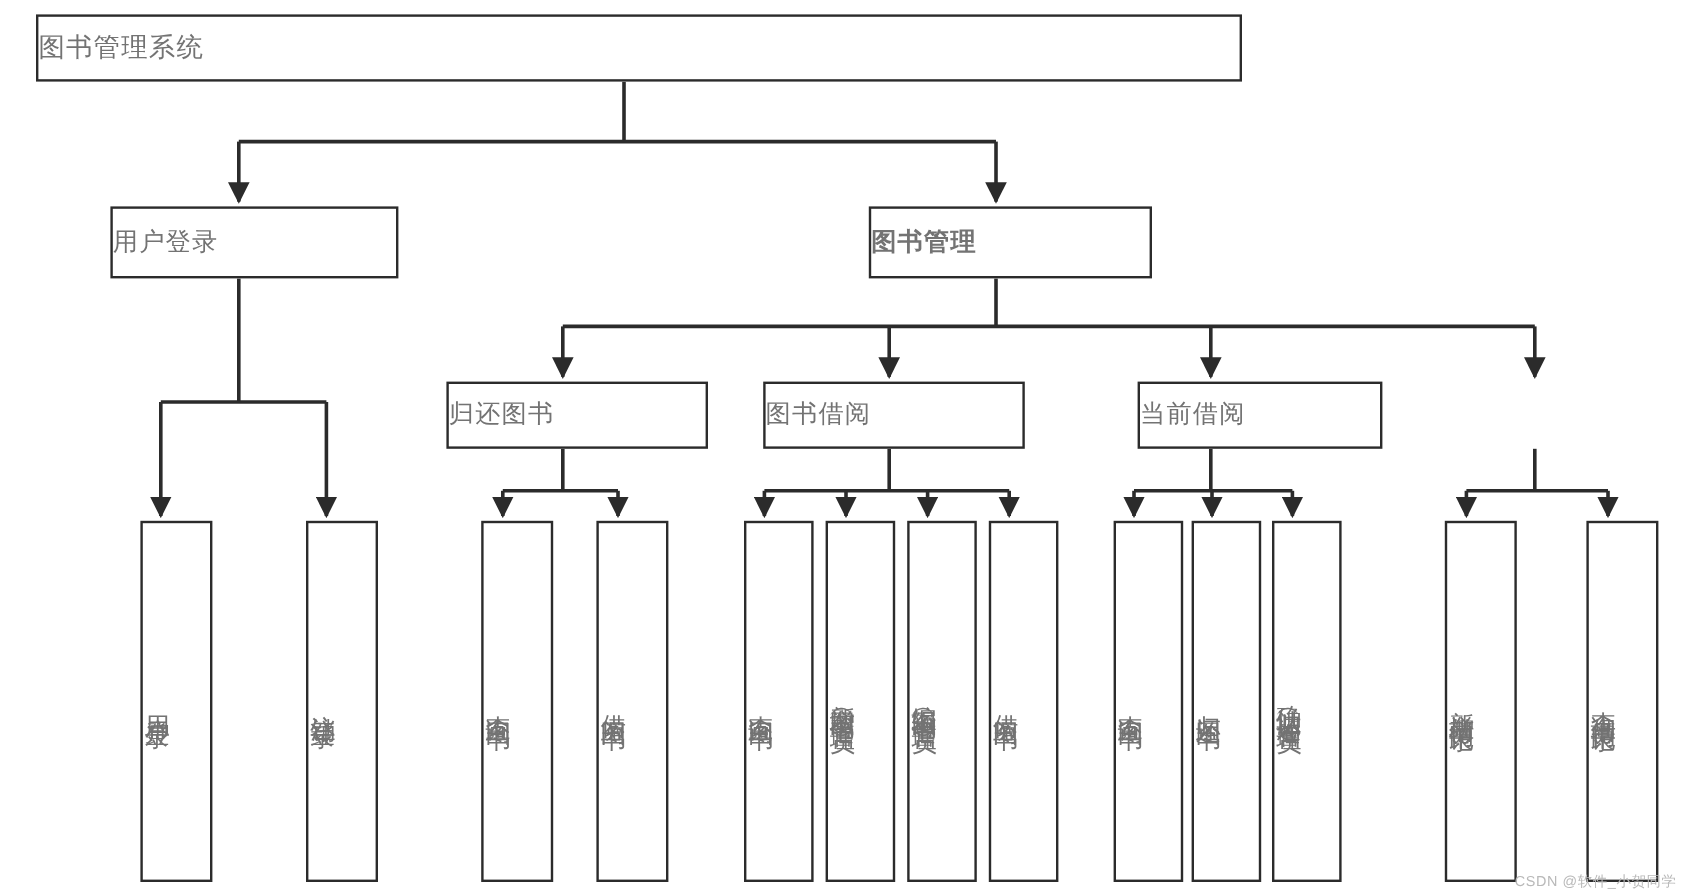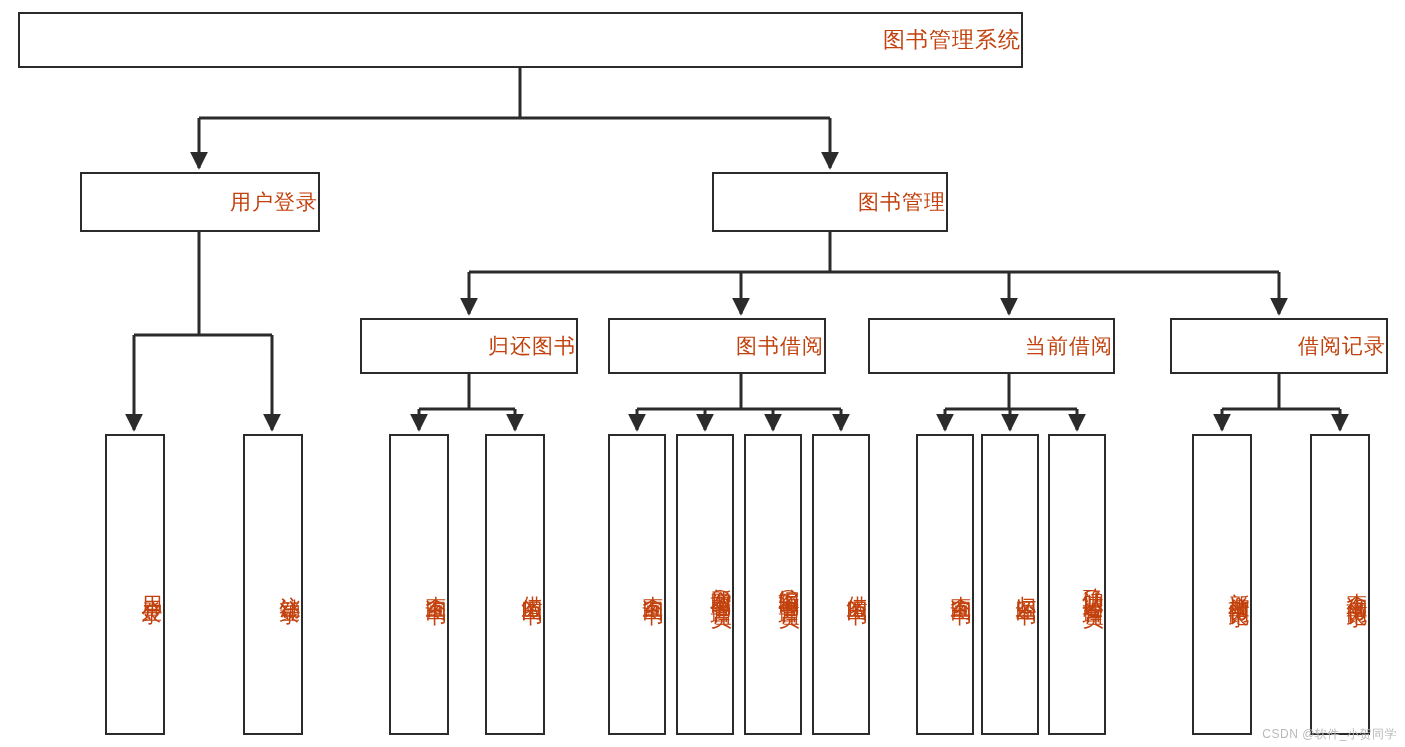--- a/index.html
+++ b/index.html
@@ -25,22 +25,23 @@
     height: 747px;
     pointer-events: none;
   }
   .node {
     position: absolute;
     box-sizing: border-box;
     border: 2px solid #2b2b2b;
     background: #ffffff;
     display: flex;
     align-items: center;
-    justify-content: flex-end;
-    color: #c2410c;
+    justify-content: flex-start;
+    color: #737373;
+    margin-left: 12px;
   }
   .node.horiz {
     font-size: 21px;
     letter-spacing: 1px;
     line-height: 1.2;
   }
   .node.vert {
     font-size: 21px;
     letter-spacing: 2px;
   }
@@ -120,35 +121,32 @@
     </g>
   </svg>
 
   <div class="node horiz root" style="left:18px; top:12px; width:1005px; height:56px;">
     <span>图书管理系统</span>
   </div>
 
   <div class="node horiz" style="left:80px; top:172px; width:240px; height:60px;">
     <span>用户登录</span>
   </div>
-  <div class="node horiz" style="left:712px; top:172px; width:236px; height:60px;">
+  <div class="node horiz" style="left:712px; top:172px; width:236px; height:60px;font-weight:bold;">
     <span>图书管理</span>
   </div>
 
   <div class="node horiz" style="left:360px; top:318px; width:218px; height:56px;">
     <span>归还图书</span>
   </div>
-  <div class="node horiz" style="left:608px; top:318px; width:218px; height:56px;padding-left:40px;">
+  <div class="node horiz" style="left:624px; top:318px; width:218px; height:56px;">
     <span>图书借阅</span>
   </div>
-  <div class="node horiz" style="left:868px; top:318px; width:247px; height:56px;">
+  <div class="node horiz" style="left:936px; top:318px; width:204px; height:56px;">
     <span>当前借阅</span>
-  </div>
-  <div class="node horiz" style="left:1170px; top:318px; width:218px; height:56px;">
-    <span>借阅记录</span>
   </div>
 
   <div class="node vert" style="left:105px; top:434px; width:60px; height:301px;">
     <span class="vtext">用户登录</span>
   </div>
   <div class="node vert" style="left:243px; top:434px; width:60px; height:301px;">
     <span class="vtext">注销登录</span>
   </div>
   <div class="node vert" style="left:389px; top:434px; width:60px; height:301px;">
     <span class="vtext">查询图书</span>

